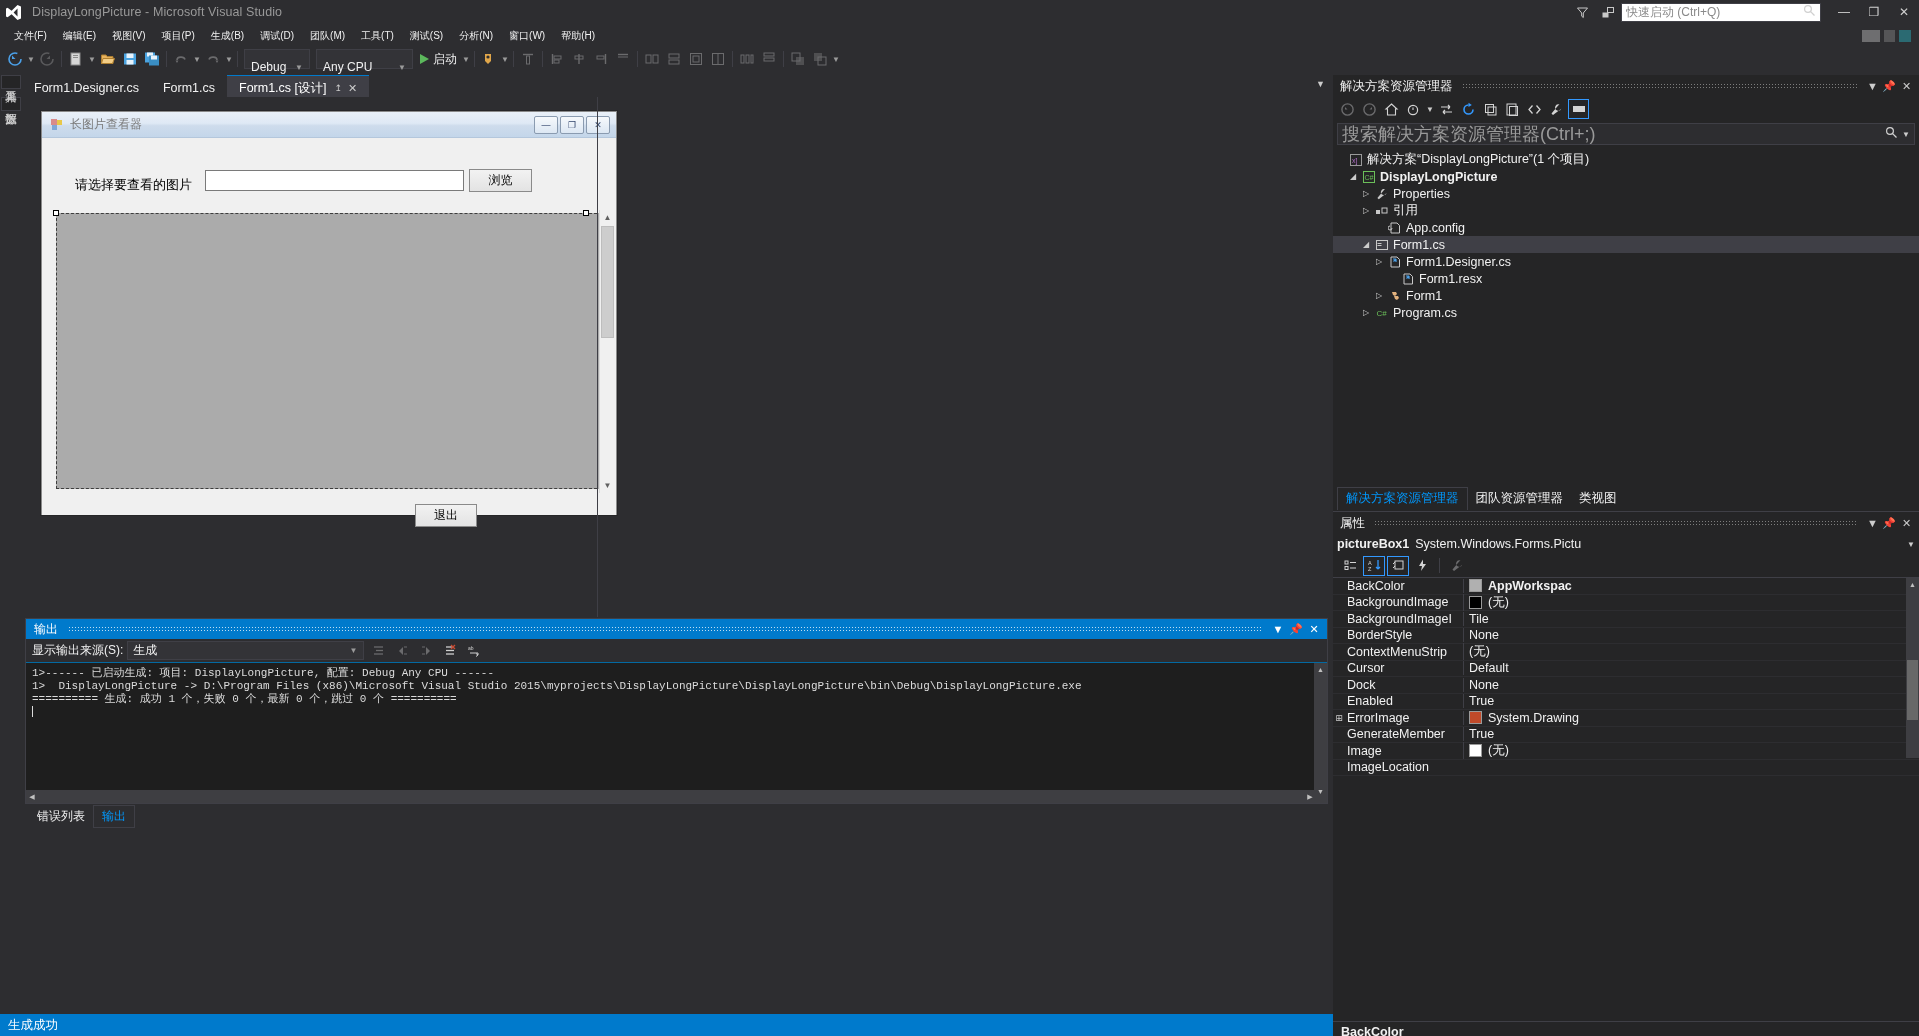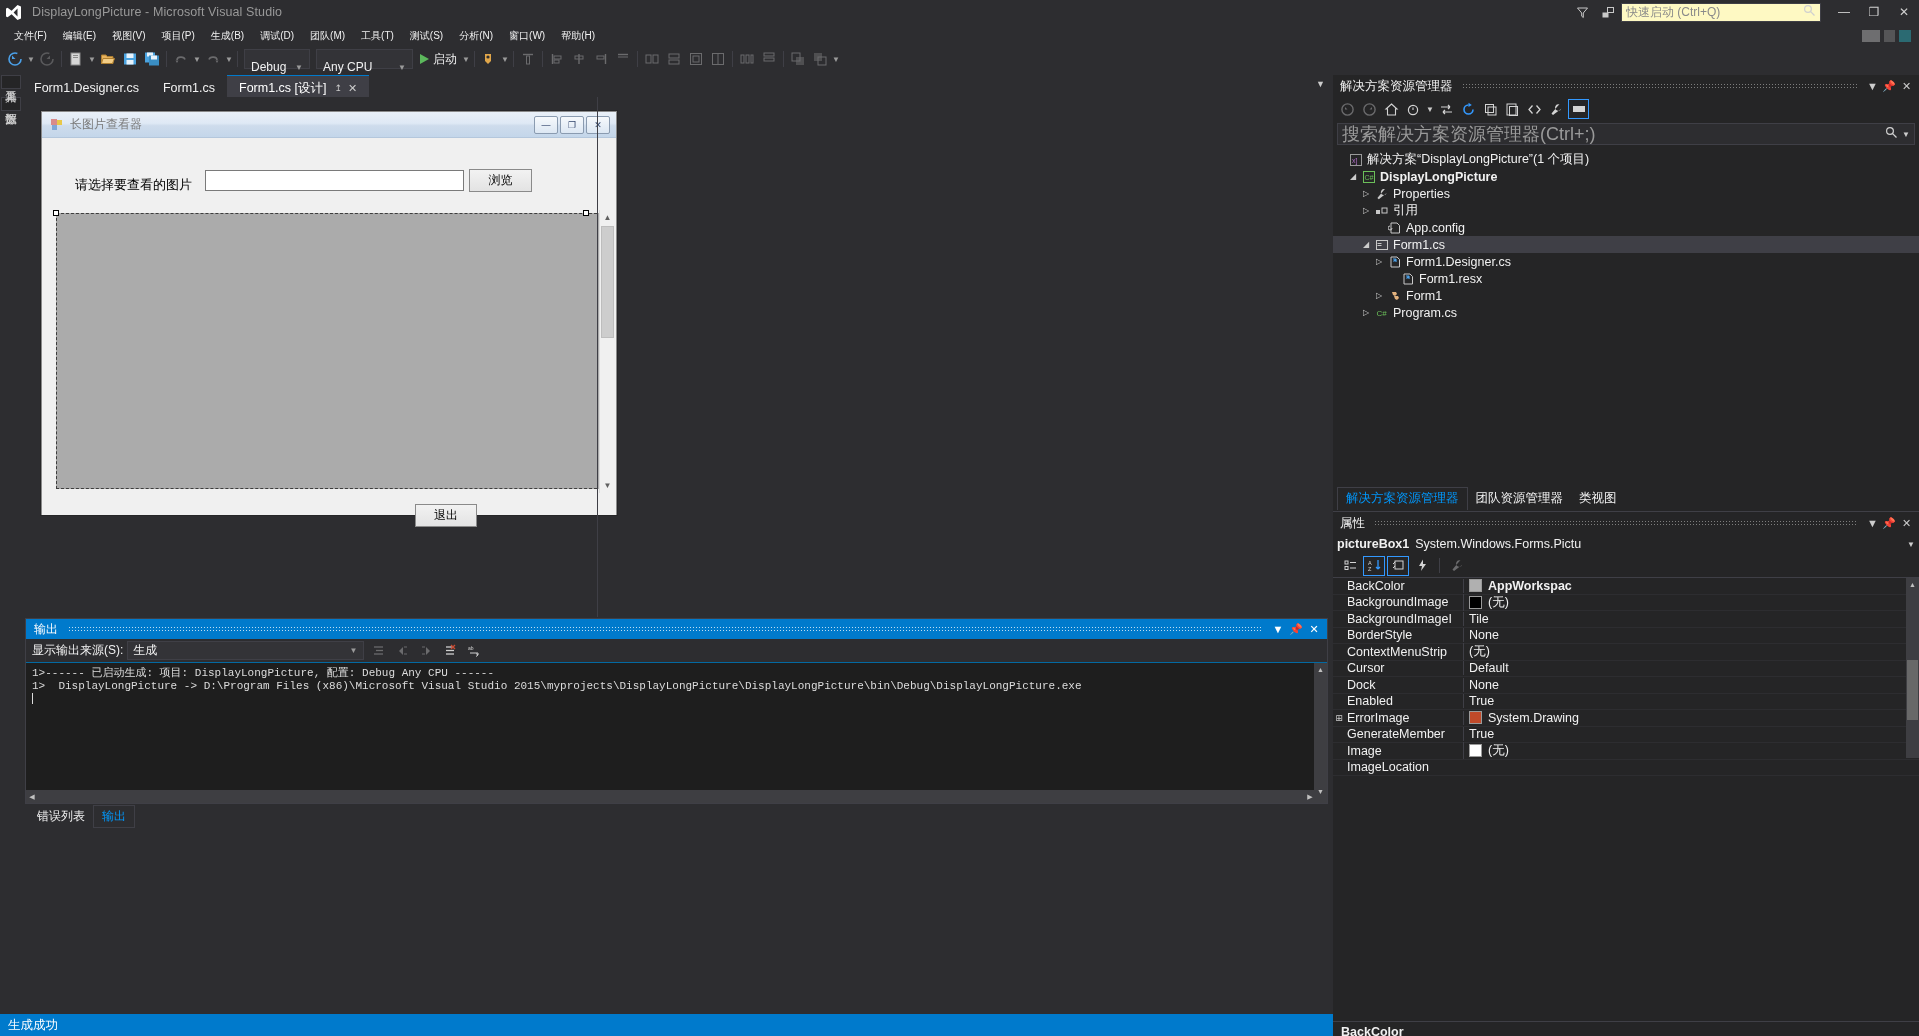--- a/index.html
+++ b/index.html
@@ -17,21 +17,21 @@
   .titlebar {
     position:absolute; left:0; top:0; width:1919px; height:24px;
     background:#2d2d30; display:flex; align-items:center;
   }
   .vs-logo { width:26px; height:24px; display:flex; align-items:center; justify-content:center; }
   .vs-logo svg { display:block; }
   .title-text { color:#999999; font-size:12.5px; margin-left:6px; letter-spacing:.1px;}
   .title-right { position:absolute; right:0; top:0; height:24px; display:flex; align-items:center; }
   .ticon { width:26px; height:24px; display:flex; align-items:center; justify-content:center; color:#c8c8c8; }
   .qlaunch {
-    width:200px; height:19px; border:1px solid #3f3f46; background:#fef9c3;
+    width:200px; height:19px; border:1px solid #3f3f46; background:#ffffff;
     display:flex; align-items:center; padding:0 4px; margin-right:8px;
   }
   .qlaunch input {
     flex:1; background:transparent; border:0; outline:0; color:#8a8a8a;
     font-family:inherit; font-size:12px;
   }
   .qlaunch input::placeholder { color:#8a8a8a; }
   .winbtn { width:30px; height:24px; display:flex; align-items:center; justify-content:center; color:#d0d0d0; font-size:12px;}
 
   
@@ -545,20 +545,21 @@
       <div class="ot">
         <svg width="15" height="15" viewBox="0 0 15 15">
             <text x="1" y="7" font-size="5" fill="#cfcfcf">ab</text>
             <path d="M3 10 L11 10 L11 12 M11 12 L9 10.5 M11 12 L9 13.5" fill="none" stroke="#cfcfcf" stroke-width="1"></path>
           </svg>
       </div>
     </div>
     <div class="out-body">
       <div class="out-line">1&gt;------ 已启动生成: 项目: DisplayLongPicture, 配置: Debug Any CPU ------</div>
       <div class="out-line">1&gt;  DisplayLongPicture -&gt; D:\Program Files (x86)\Microsoft Visual Studio 2015\myprojects\DisplayLongPicture\DisplayLongPicture\bin\Debug\DisplayLongPicture.exe</div>
+      <div class="out-line">========== 生成: 成功 1 个，失败 0 个，最新 0 个，跳过 0 个 ==========</div>
       <div class="out-line"><span class="out-caret"></span></div>
 
       <div class="out-vsb">
         <div class="sb-arw" style="height:12px;">▲</div>
         <div style="height:110px;"></div>
         <div class="sb-arw" style="height:12px;">▼</div>
       </div>
       <div class="out-hsb">
         <div class="sb-arw" style="width:12px;height:13px;float:left;">◀</div>
         <div class="sb-arw" style="width:12px;height:13px;float:right;">▶</div>

